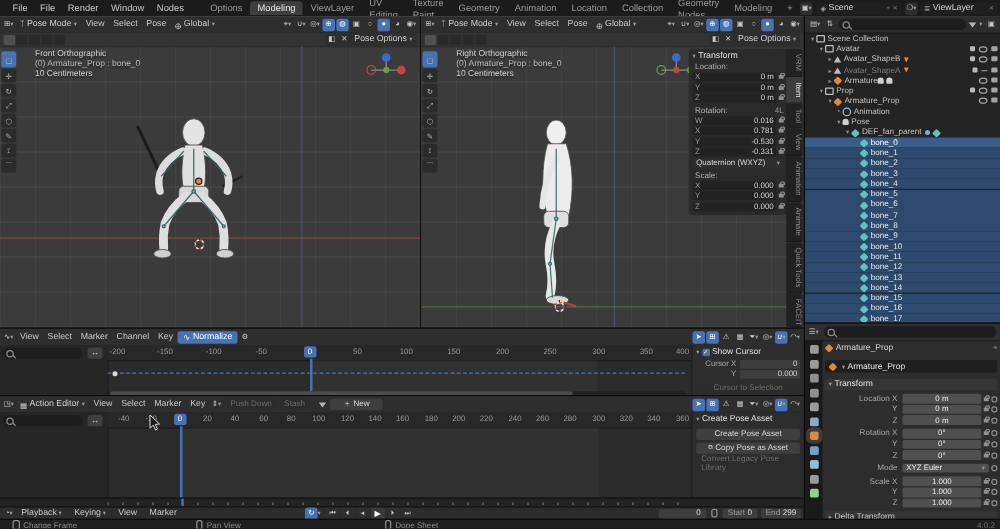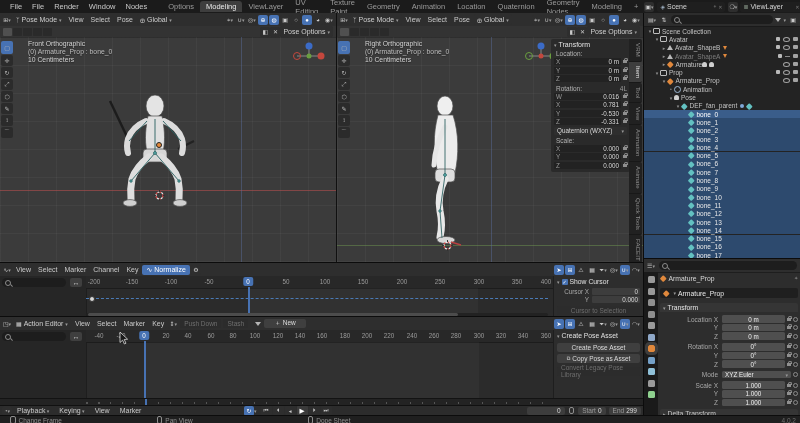--- a/index.html
+++ b/index.html
@@ -143,21 +143,21 @@
       </div>
   <div class="row" id="workspaces" style="margin-left:10px">
         <span class="ws-tab">Options</span>
         <span class="ws-tab active">Modeling</span>
         <span class="ws-tab">ViewLayer</span>
         <span class="ws-tab">UV Editing</span>
         <span class="ws-tab">Texture Paint</span>
         <span class="ws-tab">Geometry</span>
         <span class="ws-tab">Animation</span>
         <span class="ws-tab">Location</span>
-        <span class="ws-tab">Quaternion</span>
+        <span class="ws-tab">Collection</span>
         <span class="ws-tab">Geometry Nodes</span>
         <span class="ws-tab">Modeling</span>
       </div>
   <span class="ws-tab">+</span>
   <div style="margin-left:auto" class="row">
     <span class="mini">
           <span class="glyph">▣</span>
           <span class="dd-arrow">▾</span>
         </span>
     <div class="pill-field" style="width:62px;margin:0 3px">

